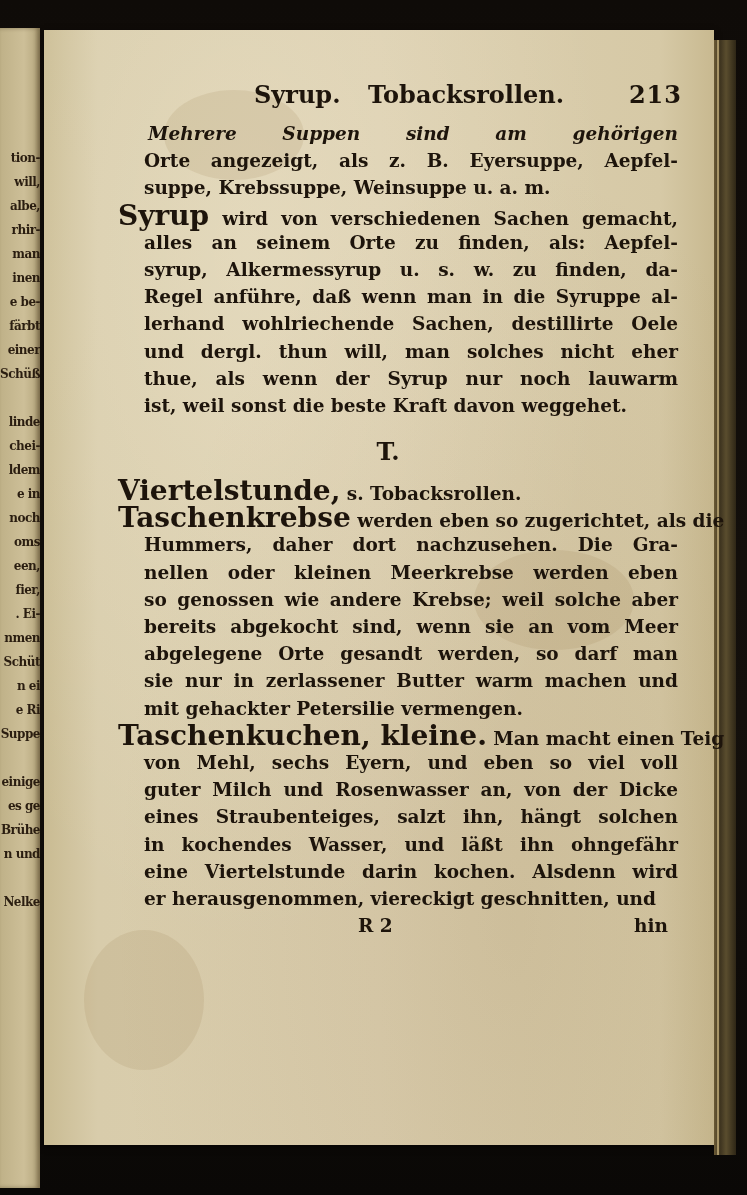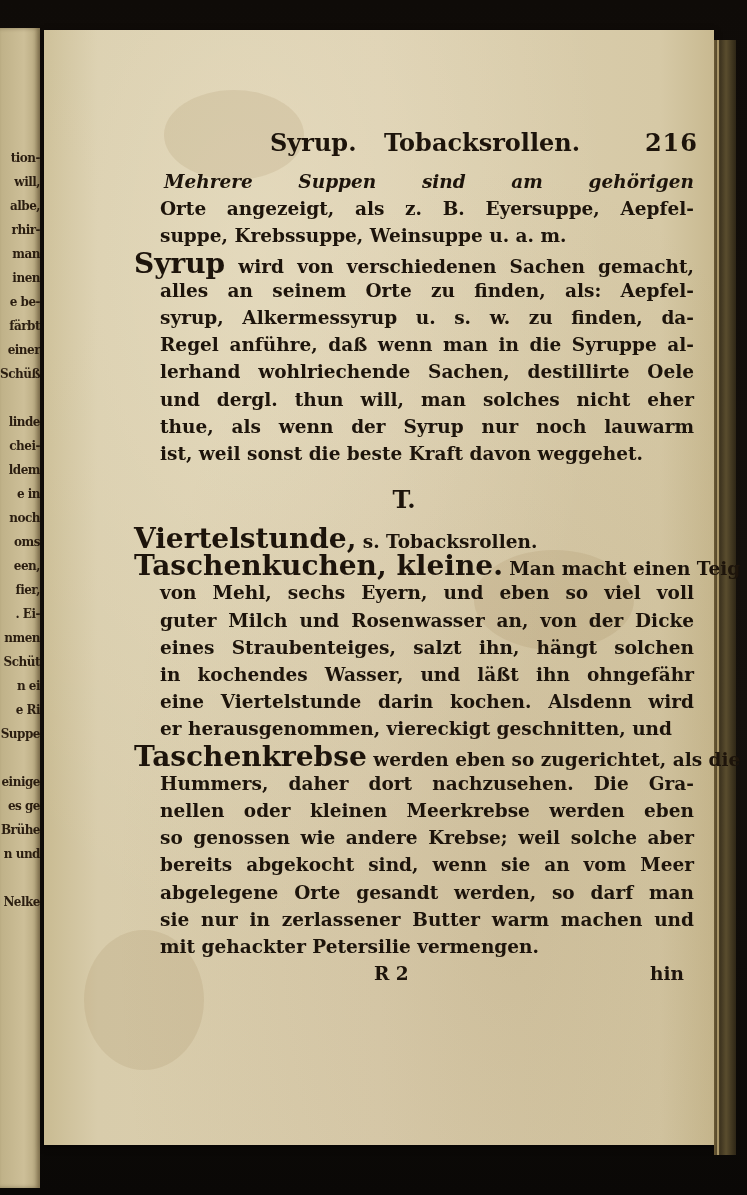--- a/index.html
+++ b/index.html
@@ -177,25 +177,25 @@
   <div class="page">
     <div class="stain" style="left:120px;top:60px;width:140px;height:90px;"></div>
     <div class="stain" style="left:430px;top:520px;width:160px;height:100px;"></div>
     <div class="stain" style="left:40px;top:900px;width:120px;height:140px;"></div>
   </div>
 
   <div class="right-edge">
       <div class="line"></div>
     </div>
 
-  <div class="text-block" style="left:134px; top:80px;margin-top:48px;">
+  <div class="text-block" style="left:118px; top:80px;">
     <div class="running-head">
       <span class="left" style="left:136px">Syrup.</span>
       <span class="center" style="left:250px">Tobacksrollen.</span>
-      <span class="page-no">216</span>
+      <span class="page-no">213</span>
     </div>
 
     <div id="body">
         <div>
           <div class="line indent2">Mehrere Suppen sind am gehörigen</div>
           <div class="line indent">Orte angezeigt, als z. B. Eyersuppe, Aepfel-</div>
           <div class="line last indent">suppe, Krebssuppe, Weinsuppe u. a. m.</div>
         </div>
         <div>
           <div class="line"><span class="lemma">Syrup</span><span> wird von verschiedenen Sachen gemacht,</span></div>
@@ -205,38 +205,38 @@
           <div class="line indent">lerhand wohlriechende Sachen, destillirte Oele</div>
           <div class="line indent">und dergl. thun will, man solches nicht eher</div>
           <div class="line indent">thue, als wenn der Syrup nur noch lauwarm</div>
           <div class="line last indent">ist, weil sonst die beste Kraft davon weggehet.</div>
         </div>
         <div class="section-letter">T.</div>
         <div>
           <div class="line last"><span class="lemma">Viertelstunde,</span><span> s. Tobacksrollen.</span></div>
         </div>
         <div>
-          <div class="line"><span class="lemma">Taschenkuchen, kleine.</span><span>  Man macht einen Teig</span></div>
-          <div class="line indent">von Mehl, sechs Eyern, und eben so viel voll</div>
-          <div class="line indent">guter Milch und Rosenwasser an, von der Dicke</div>
-          <div class="line indent">eines Straubenteiges, salzt ihn, hängt solchen</div>
-          <div class="line indent">in kochendes Wasser, und läßt ihn ohngefähr</div>
-          <div class="line indent">eine Viertelstunde darin kochen. Alsdenn wird</div>
-          <div class="line last indent">er herausgenommen, viereckigt geschnitten, und</div>
-        </div>
-        <div>
           <div class="line"><span class="lemma">Taschenkrebse</span><span> werden eben so zugerichtet, als die</span></div>
           <div class="line indent">Hummers, daher dort nachzusehen. Die Gra-</div>
           <div class="line indent">nellen oder kleinen Meerkrebse werden eben</div>
           <div class="line indent">so genossen wie andere Krebse; weil solche aber</div>
           <div class="line indent">bereits abgekocht sind, wenn sie an vom Meer</div>
           <div class="line indent">abgelegene Orte gesandt werden, so darf man</div>
           <div class="line indent">sie nur in zerlassener Butter warm machen und</div>
           <div class="line last indent">mit gehackter Petersilie vermengen.</div>
         </div>
+        <div>
+          <div class="line"><span class="lemma">Taschenkuchen, kleine.</span><span>  Man macht einen Teig</span></div>
+          <div class="line indent">von Mehl, sechs Eyern, und eben so viel voll</div>
+          <div class="line indent">guter Milch und Rosenwasser an, von der Dicke</div>
+          <div class="line indent">eines Straubenteiges, salzt ihn, hängt solchen</div>
+          <div class="line indent">in kochendes Wasser, und läßt ihn ohngefähr</div>
+          <div class="line indent">eine Viertelstunde darin kochen. Alsdenn wird</div>
+          <div class="line last indent">er herausgenommen, viereckigt geschnitten, und</div>
+        </div>
       </div>
 
     <div class="footer">
       <span class="sig">R 2</span>
       <span class="catch">hin</span>
     </div>
   </div>
 </div>
 
 </body></html>

